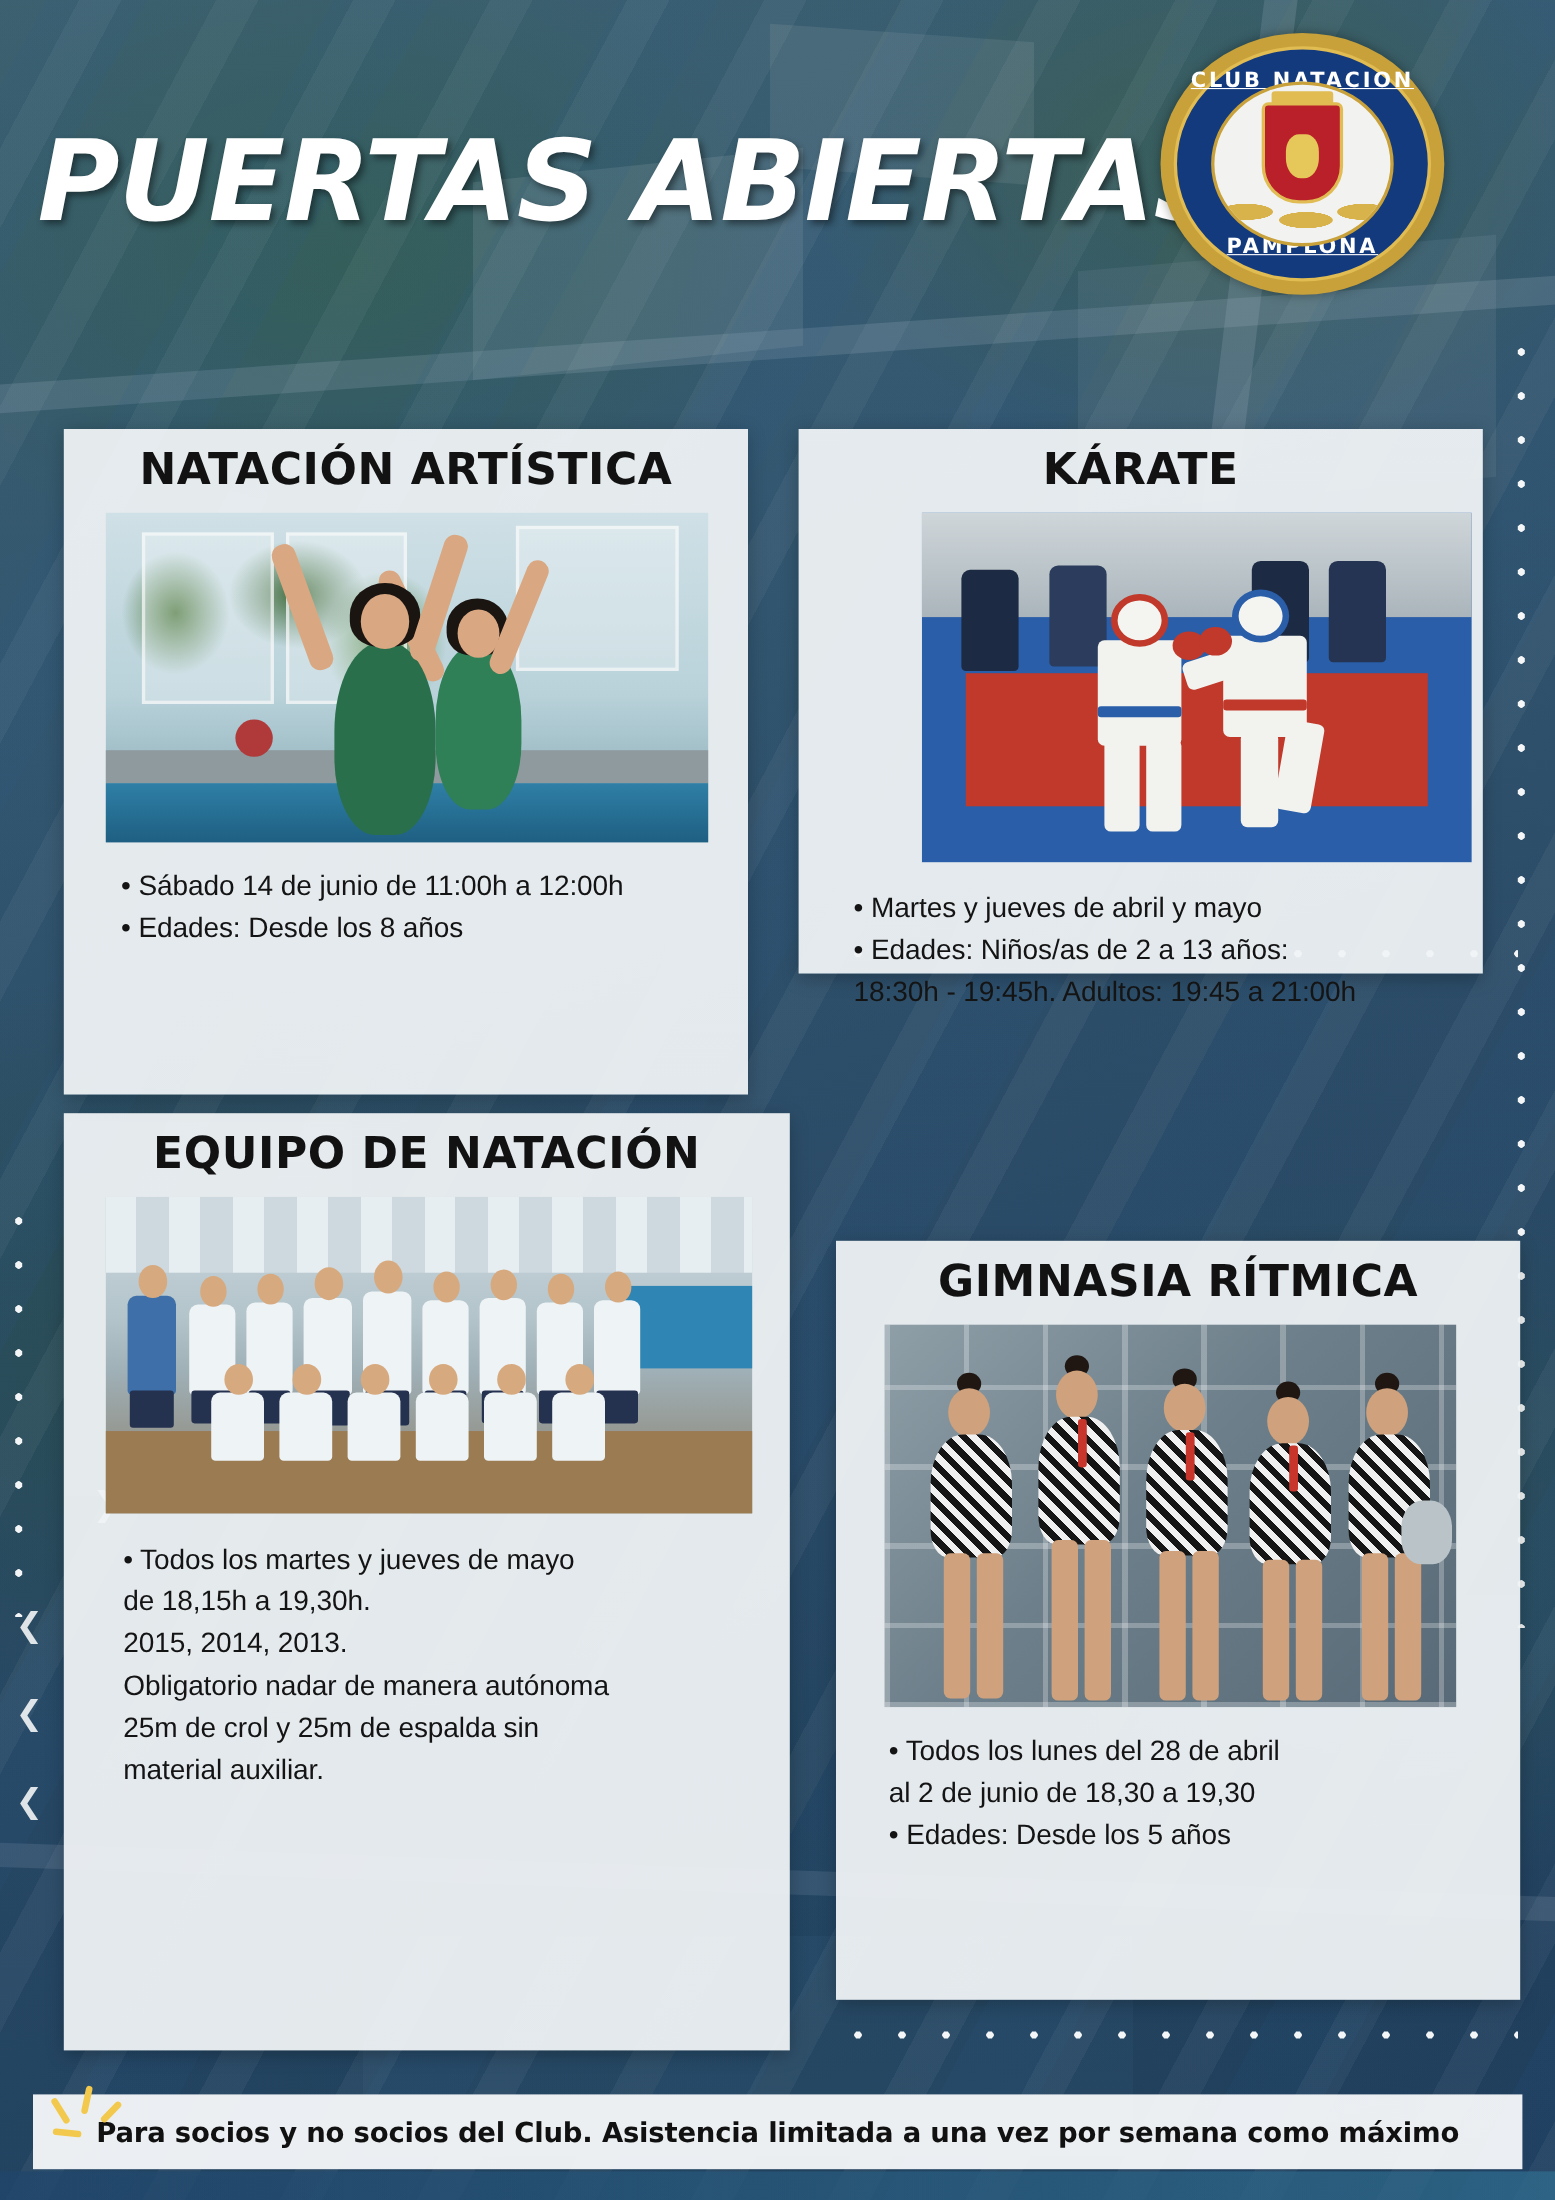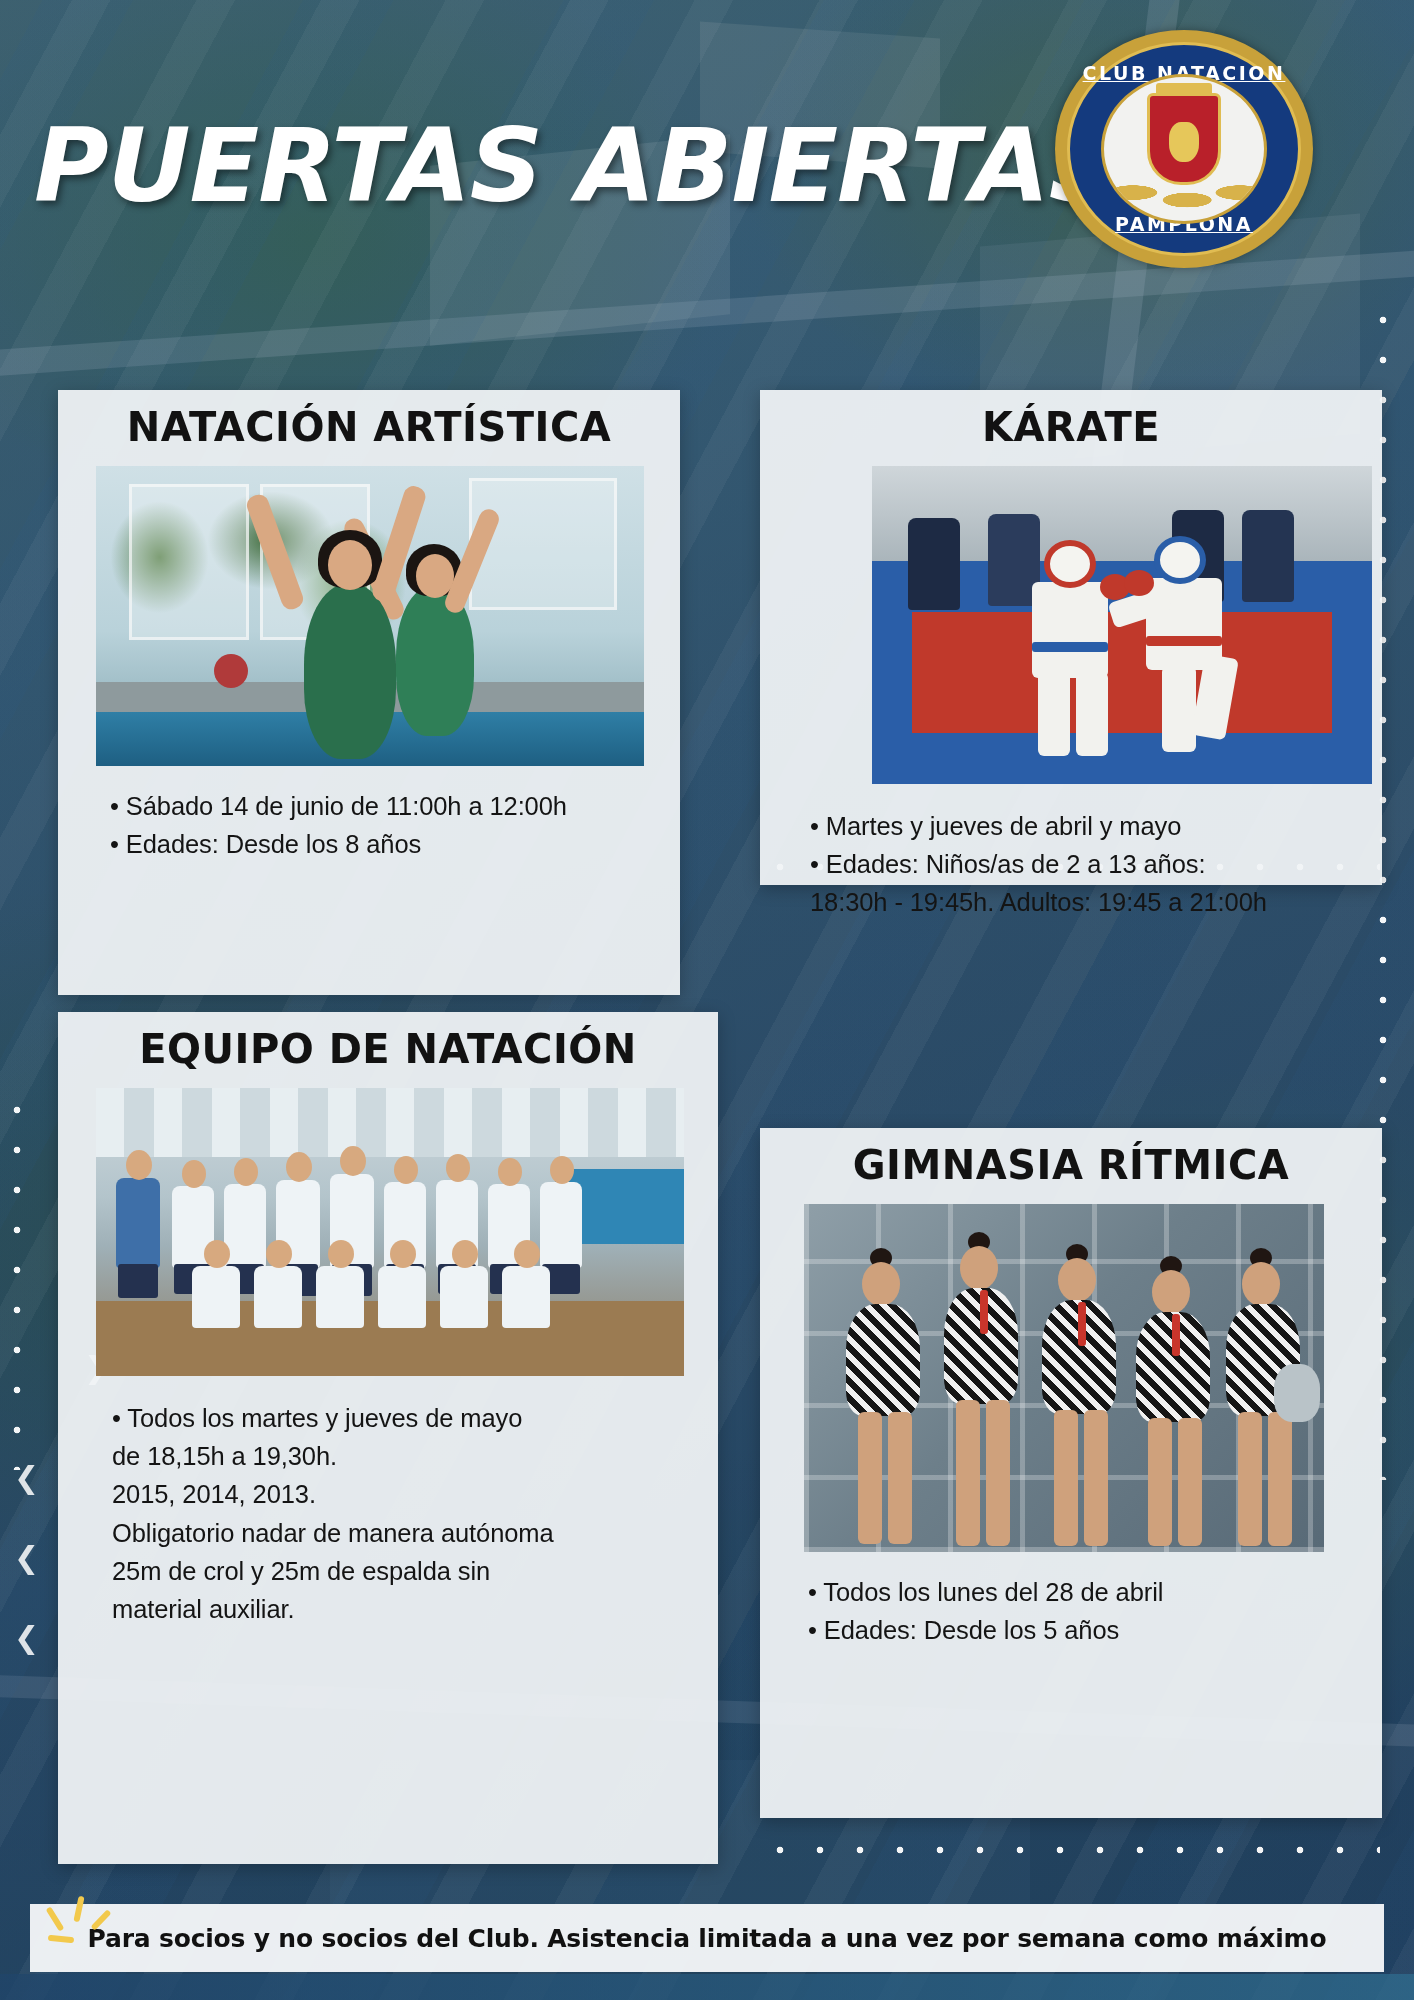--- a/index.html
+++ b/index.html
@@ -212,21 +212,21 @@
   .card-text {
     color: #141414;
     font-size: 25.5px;
     line-height: 1.42;
     letter-spacing: -0.1px;
   }
   .card-text p { margin-bottom: 2px; }
 
   
   #card-artistica { left: 58px;  top: 390px;  width: 622px; height: 605px; }
-  #card-karate    { left: 760px; top: 390px;  width: 622px; height: 495px; }
+  #card-karate    { left: 726px; top: 390px;  width: 622px; height: 495px; }
   #card-equipo    { left: 58px;  top: 1012px; width: 660px; height: 852px; }
   #card-gimnasia  { left: 760px; top: 1128px; width: 622px; height: 690px; }
 
   
   .photo-inner { position: absolute; inset: 0; }
 
   
   #photo-artistica .bgwin {
     position:absolute; inset:0;
     background:
@@ -544,20 +544,21 @@
         <div class="bun" style="left:446px; top:44px;  width:22px; height:20px;"></div>
         <div class="head" style="position:absolute; left:438px; top:58px;  width:38px; height:44px; background:#cfa17c; border-radius:50%;"></div>
         <div class="leo" style="left:422px; top:100px; width:74px; height:112px;"></div>
         <div class="legs" style="left:434px; top:208px; width:24px; height:134px;"></div>
         <div class="legs" style="left:464px; top:208px; width:24px; height:134px;"></div>
         <div style="position:absolute; left:470px; top:160px; width:46px; height:58px; background:#b9c3c8; border-radius:42% 42% 38% 38%;"></div>
       </div>
     </div>
     <div class="card-text" style="position:absolute; left:48px; top:446px; width:560px;">
       <p>• Todos los lunes del 28 de abril</p>
+      <p>al 2 de junio de 18,30 a 19,30</p>
       <p>• Edades: Desde los 5 años</p>
     </div>
   </div>
 
   <div id="footer-bottom-bar"></div>
   <div id="footer">
     <span id="footer-text">Para socios y no socios del Club. Asistencia limitada a una vez por semana como máximo</span>
   </div>
   <div id="footer-spark">
     <i class="sp1"></i>

